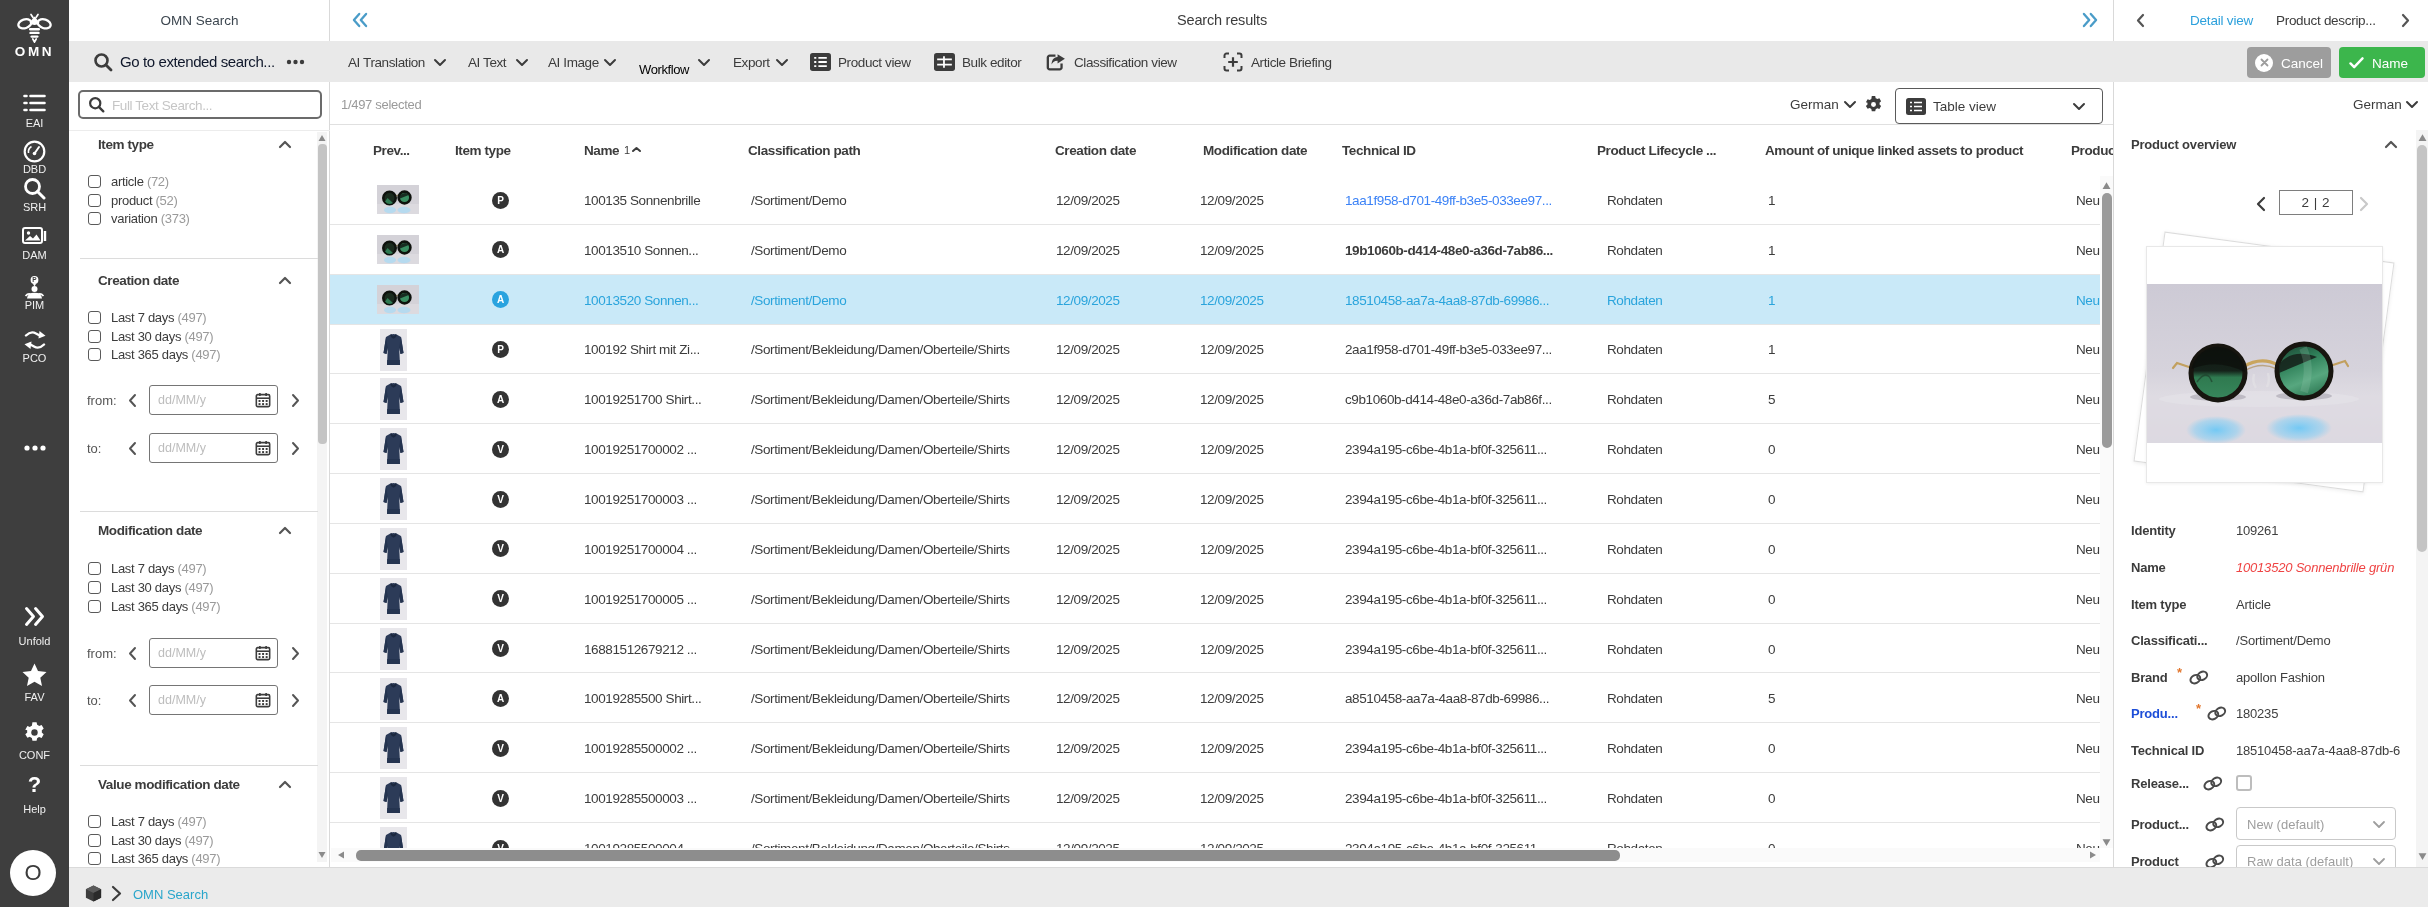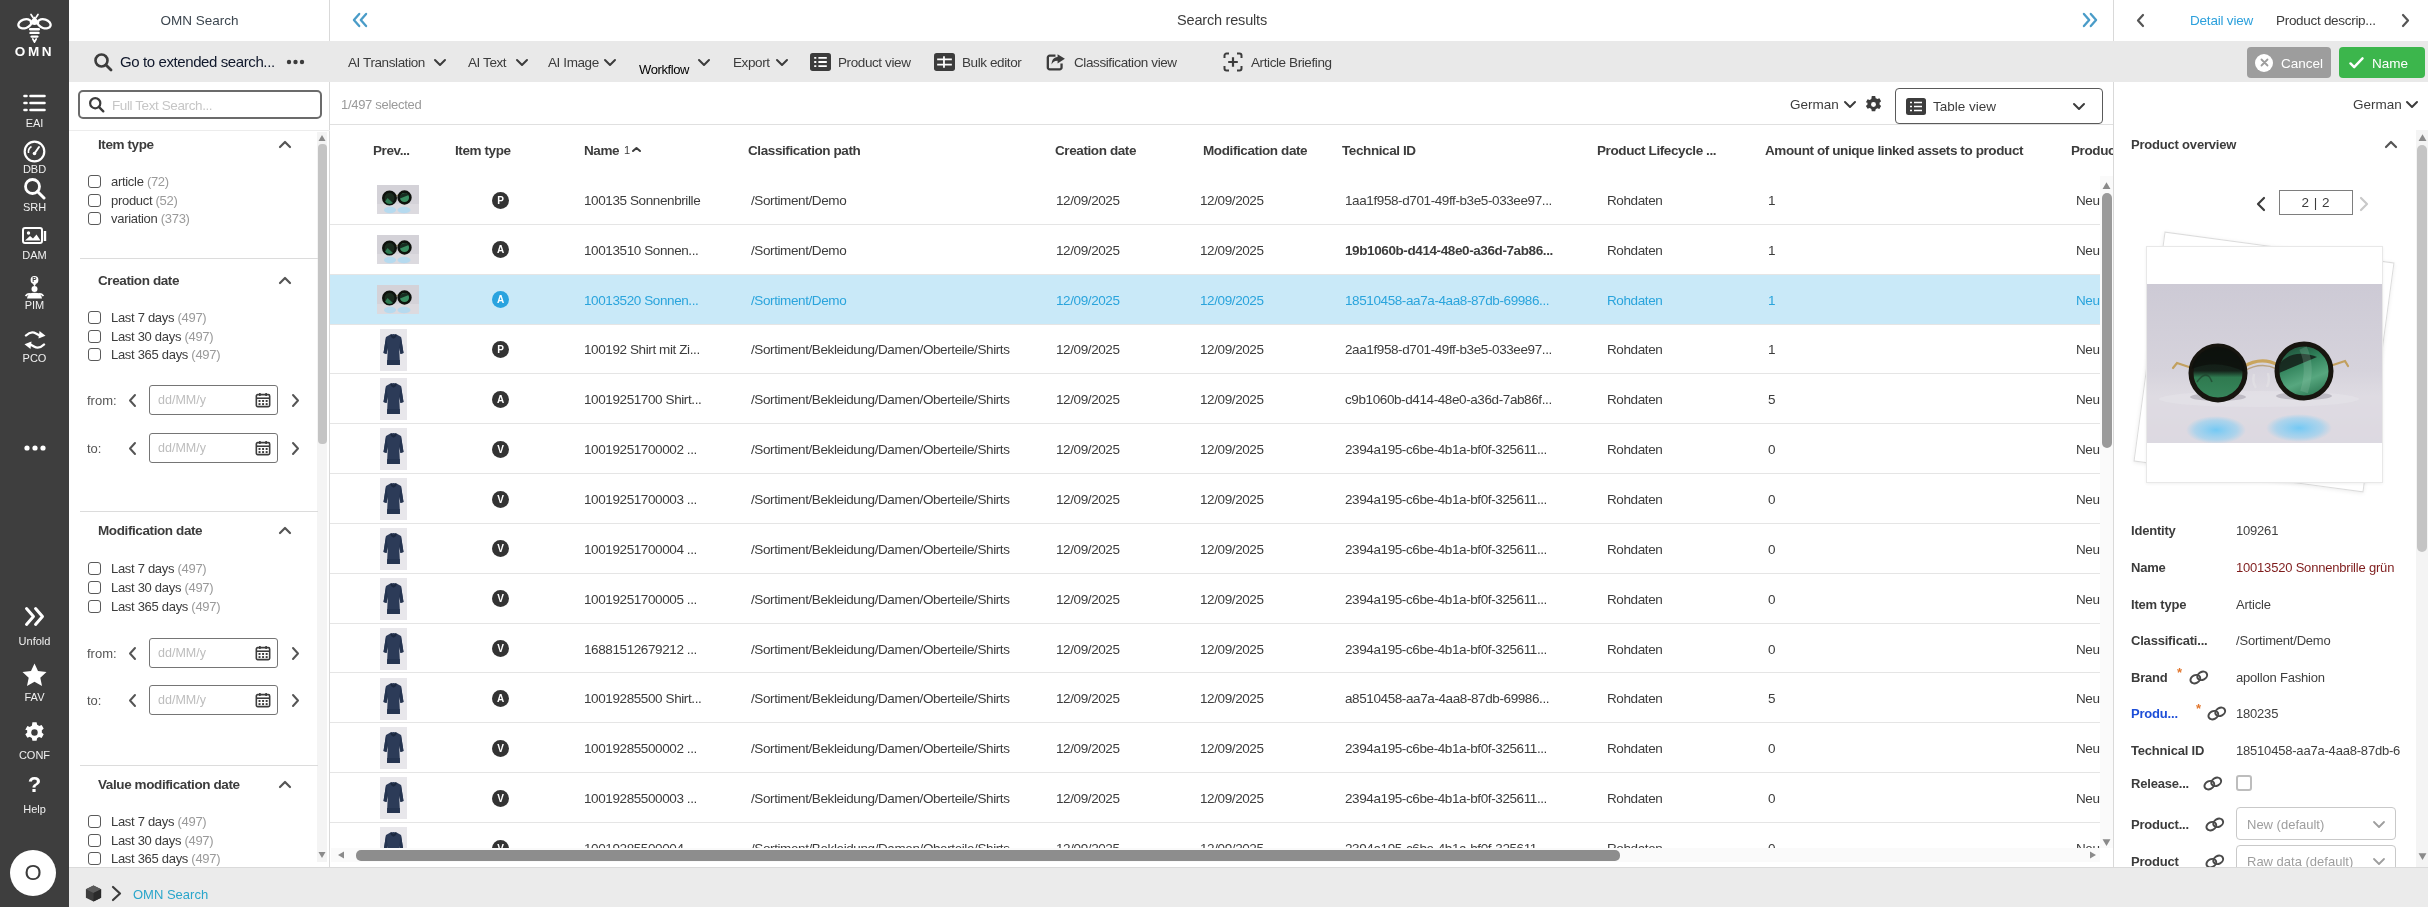--- a/index.html
+++ b/index.html
@@ -372,21 +372,21 @@
 <div class="abs" style="left:330px;top:125px;width:1772px;height:723px;overflow:hidden">
 <div class="abs" style="left:0;top:50.0px;width:1772px;height:49.85px;border-bottom:1px solid #e5e5e5">
 <svg class="abs" style="left:47px;top:10px" width="42" height="29" viewBox="0 0 42 29">
         <use href="#sgl"></use>
       </svg>
 <div class="abs" style="left:162px;top:16.5px;width:17px;height:17px;border-radius:50%;background:#333333;color:#fff;font-size:10px;font-weight:bold;text-align:center;line-height:17px">P</div>
 <div class="abs" style="left:254px;top:24.925px;transform:translateY(-50%);font-size:13.5px;color:#3c3c3c;letter-spacing:-0.4px;white-space:nowrap;">100135 Sonnenbrille</div>
 <div class="abs" style="left:421px;top:24.925px;transform:translateY(-50%);font-size:13.5px;color:#3c3c3c;letter-spacing:-0.4px;white-space:nowrap;">/Sortiment/Demo</div>
 <div class="abs" style="left:726px;top:24.925px;transform:translateY(-50%);font-size:13.5px;color:#3c3c3c;letter-spacing:-0.4px;white-space:nowrap;">12/09/2025</div>
 <div class="abs" style="left:870px;top:24.925px;transform:translateY(-50%);font-size:13.5px;color:#3c3c3c;letter-spacing:-0.4px;white-space:nowrap;">12/09/2025</div>
-<div class="abs" style="left:1015px;top:24.925px;transform:translateY(-50%);font-size:13.5px;color:#404040;letter-spacing:-0.4px;white-space:nowrap;">1aa1f958-d701-49ff-b3e5-033ee97...</div>
+<div class="abs" style="left:1015px;top:24.925px;transform:translateY(-50%);font-size:13.5px;color:#3b82f6;letter-spacing:-0.4px;white-space:nowrap;">1aa1f958-d701-49ff-b3e5-033ee97...</div>
 <div class="abs" style="left:1277px;top:24.925px;transform:translateY(-50%);font-size:13.5px;color:#3c3c3c;letter-spacing:-0.4px;white-space:nowrap;">Rohdaten</div>
 <div class="abs" style="left:1438px;top:24.925px;transform:translateY(-50%);font-size:13.5px;color:#3c3c3c;letter-spacing:-0.4px;white-space:nowrap;">1</div>
 <div class="abs" style="left:1746px;top:24.925px;transform:translateY(-50%);font-size:13.5px;color:#3c3c3c;letter-spacing:-0.4px;white-space:nowrap;">Neu</div>
 </div>
 <div class="abs" style="left:0;top:99.85px;width:1772px;height:49.85px;border-bottom:1px solid #e5e5e5">
 <svg class="abs" style="left:47px;top:10px" width="42" height="29" viewBox="0 0 42 29">
         <use href="#sgl"></use>
       </svg>
 <div class="abs" style="left:162px;top:16.5px;width:17px;height:17px;border-radius:50%;background:#333333;color:#fff;font-size:10px;font-weight:bold;text-align:center;line-height:17px">A</div>
 <div class="abs" style="left:254px;top:24.925px;transform:translateY(-50%);font-size:13.5px;color:#3c3c3c;letter-spacing:-0.4px;white-space:nowrap;">10013510 Sonnen...</div>
@@ -664,21 +664,21 @@
 <path d="M50 98 q10 -14 15 0" stroke="#1d3a28" stroke-width="1.6" fill="none" opacity="0.6"></path>
 <circle cx="157" cy="87" r="27" fill="url(#lens2)" stroke="#17150f" stroke-width="5"></circle>
 <path d="M132 80 q14 -16 38 -7 l-38 16 z" fill="#16241c" opacity="0.9"></path>
 <path d="M156 64 q9 19 1 44" stroke="#9fcdb4" stroke-width="8" fill="none" opacity="0.22"></path>
 </svg>
 <div class="abs" style="left:2114px;top:500px;width:296px;height:367px;overflow:hidden">
 </div>
 <div class="abs" style="left:2131px;top:530px;transform:translateY(-50%);font-size:13px;color:#3c3c3c;font-weight:bold;letter-spacing:-0.2px;white-space:nowrap;">Identity</div>
 <div class="abs" style="left:2236px;top:530px;transform:translateY(-50%);font-size:13px;color:#3f3f3f;letter-spacing:-0.2px;white-space:nowrap;">109261</div>
 <div class="abs" style="left:2131px;top:567px;transform:translateY(-50%);font-size:13px;color:#3c3c3c;font-weight:bold;letter-spacing:-0.2px;white-space:nowrap;">Name</div>
-<div class="abs" style="left:2236px;top:567px;transform:translateY(-50%);font-size:13px;color:#7f1d1d;letter-spacing:-0.2px;white-space:nowrap;">10013520 Sonnenbrille grün</div>
+<div class="abs" style="left:2236px;top:567px;transform:translateY(-50%);font-size:13px;color:#ef4444;letter-spacing:-0.2px;white-space:nowrap;font-style:italic;">10013520 Sonnenbrille grün</div>
 <div class="abs" style="left:2131px;top:604px;transform:translateY(-50%);font-size:13px;color:#3c3c3c;font-weight:bold;letter-spacing:-0.2px;white-space:nowrap;">Item type</div>
 <div class="abs" style="left:2236px;top:604px;transform:translateY(-50%);font-size:13px;color:#3f3f3f;letter-spacing:-0.2px;white-space:nowrap;">Article</div>
 <div class="abs" style="left:2131px;top:640px;transform:translateY(-50%);font-size:13px;color:#3c3c3c;font-weight:bold;letter-spacing:-0.2px;white-space:nowrap;">Classificati...</div>
 <div class="abs" style="left:2236px;top:640px;transform:translateY(-50%);font-size:13px;color:#3f3f3f;letter-spacing:-0.2px;white-space:nowrap;">/Sortiment/Demo</div>
 <div class="abs" style="left:2131px;top:677px;transform:translateY(-50%);font-size:13px;color:#3c3c3c;font-weight:bold;letter-spacing:-0.2px;white-space:nowrap;">Brand</div>
 <div class="abs" style="left:2177px;top:672px;transform:translateY(-50%);font-size:13px;color:#e2762d;font-weight:bold;letter-spacing:0px;white-space:nowrap;">*</div>
 <svg class="abs" style="left:2188px;top:668.5px" width="22" height="17" viewBox="0 0 24 18">
     <use href="#chain"></use>
   </svg>
 <div class="abs" style="left:2236px;top:677px;transform:translateY(-50%);font-size:13px;color:#3f3f3f;letter-spacing:-0.2px;white-space:nowrap;">apollon Fashion</div>

